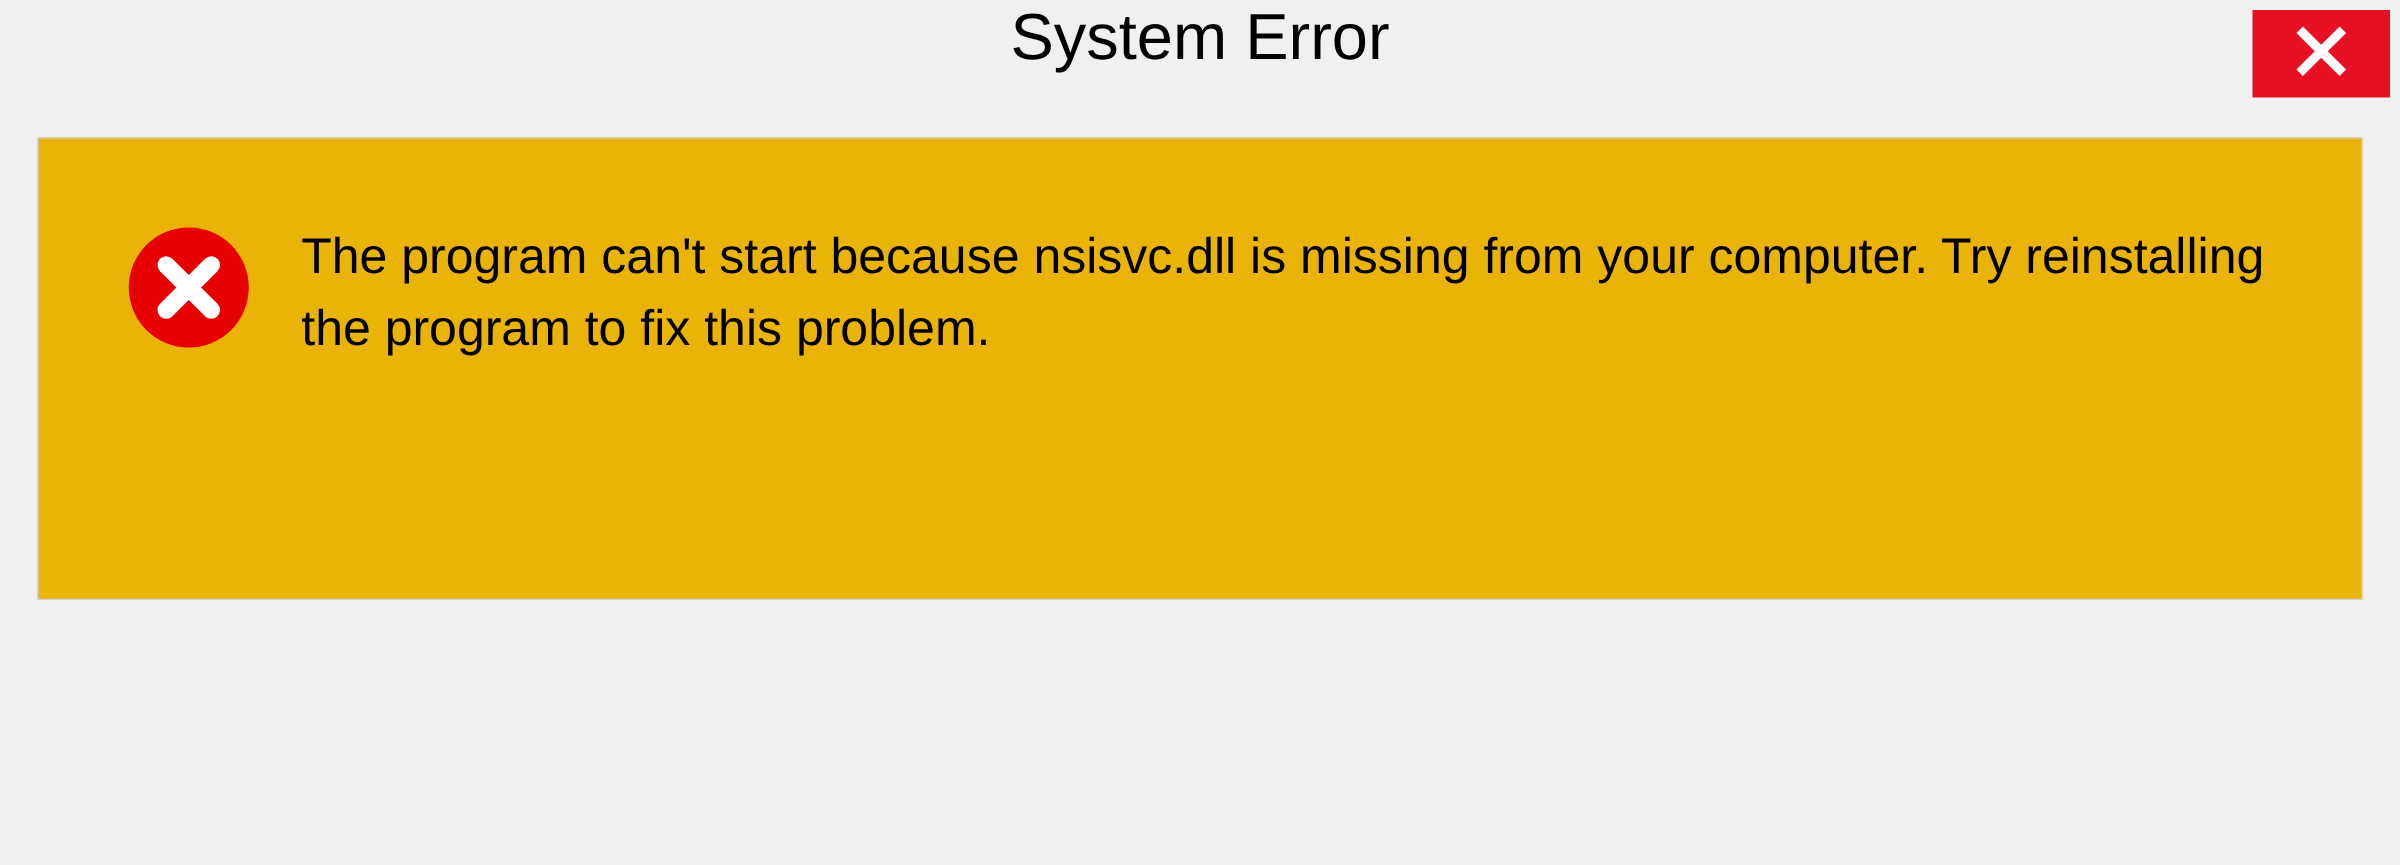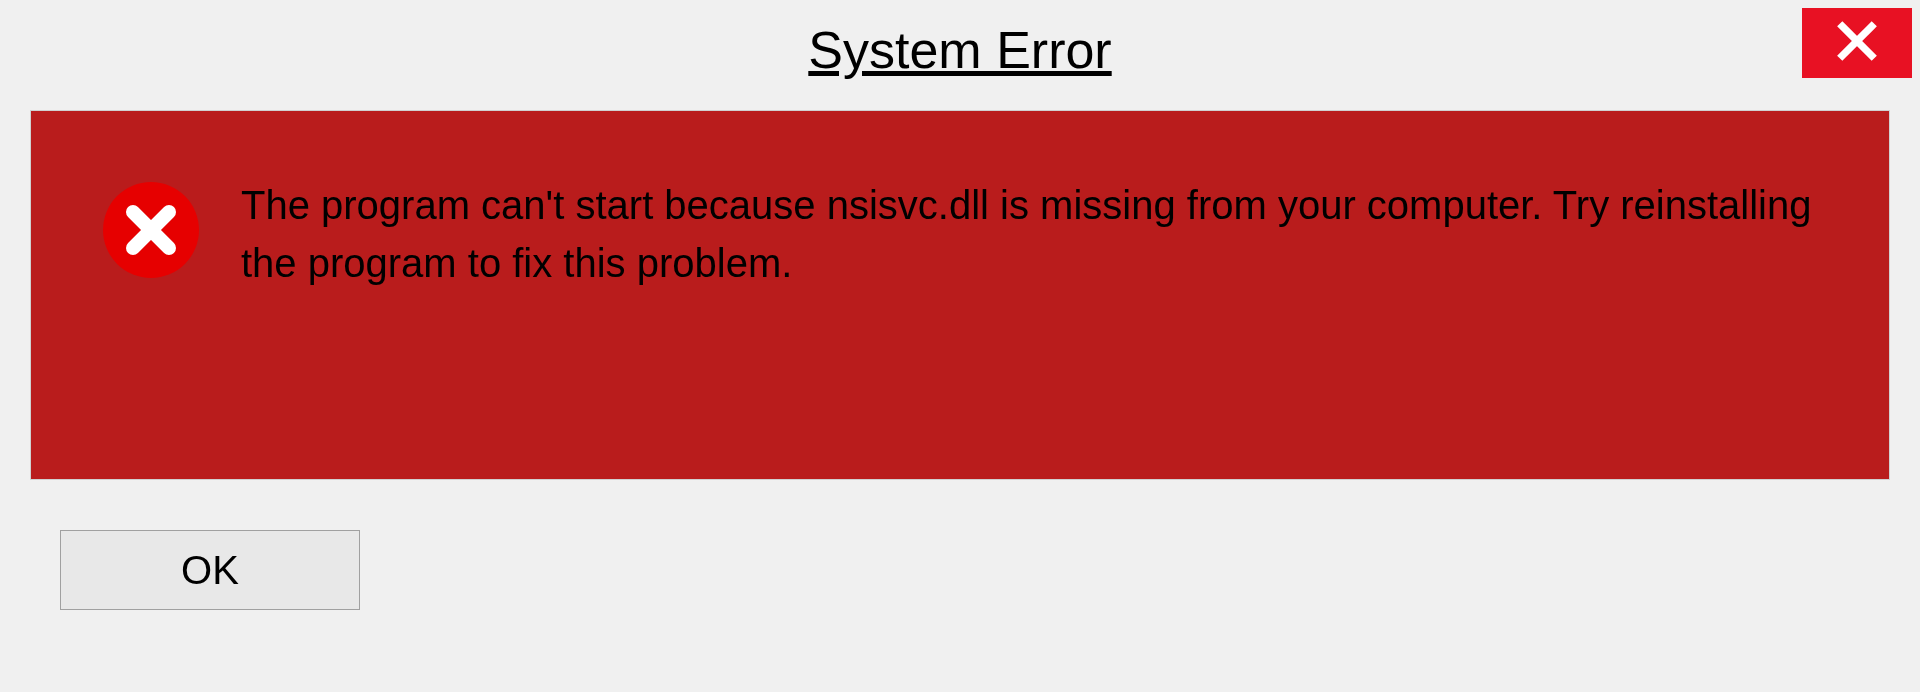--- a/index.html
+++ b/index.html
@@ -12,23 +12,21 @@
       background: #f0f0f0;
       width: 1920px;
       height: 692px;
       position: relative;
       overflow: hidden;
     }
     .title-bar {
       position: relative;
       height: 100px;
       display: flex;
-      align-items: center;
       justify-content: center;
-      text-decoration: underline;
     }
     .title-text {
       font-size: 52px;
       font-weight: 400;
       color: #000;
       text-align: center;
     }
     .close-btn {
       position: absolute;
       top: 8px;
@@ -40,21 +38,21 @@
       align-items: center;
       justify-content: center;
       cursor: pointer;
     }
     .close-btn svg {
       width: 44px;
       height: 44px;
     }
     .content-box {
       margin: 10px 30px 0 30px;
-      background: #b91c1c;
+      background: #eab308;
       border: 1px solid #d0d0d0;
       height: 370px;
       display: flex;
       align-items: flex-start;
       padding: 65px 60px 40px 70px;
     }
     .error-icon {
       flex-shrink: 0;
       width: 100px;
       height: 100px;
@@ -121,16 +119,13 @@
     <svg viewBox="0 0 100 100">
       <circle cx="50" cy="50" r="48" fill="#e60000"></circle>
       <line x1="32" y1="32" x2="68" y2="68" stroke="#ffffff" stroke-width="14" stroke-linecap="round"></line>
       <line x1="68" y1="32" x2="32" y2="68" stroke="#ffffff" stroke-width="14" stroke-linecap="round"></line>
     </svg>
   </div>
   <div class="message-text">The program can't start because nsisvc.dll is missing from your computer. Try reinstalling the program to fix this problem.</div>
 </div>
 
 <div class="footer">
-  <div class="ok-btn">
-    <span>OK</span>
-  </div>
 </div>
 
 </body></html>

